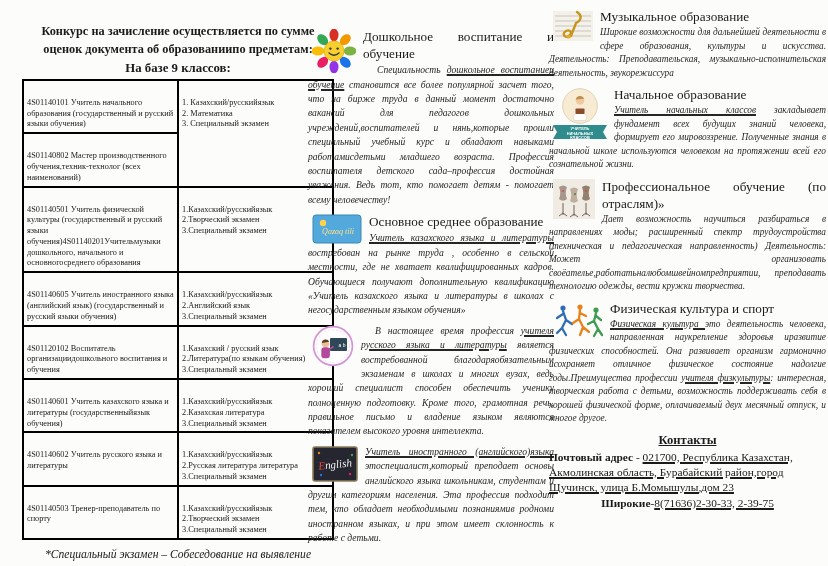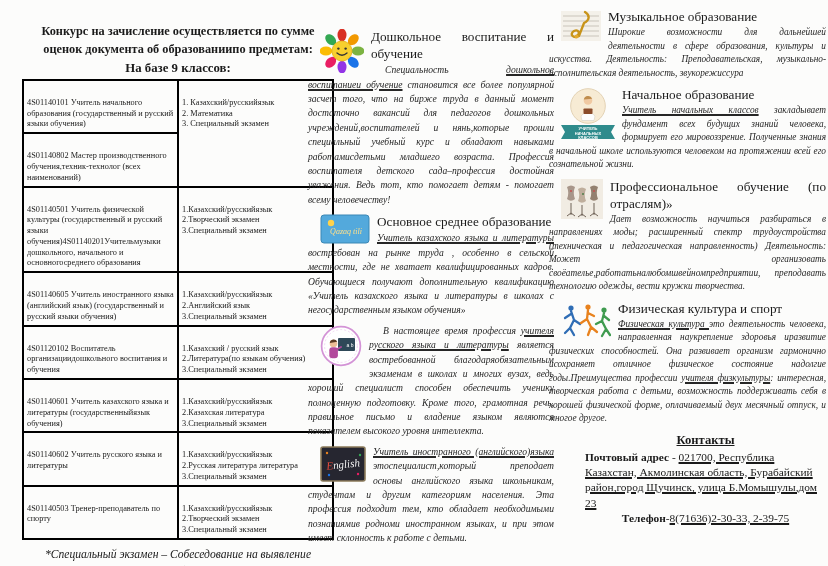--- a/index.html
+++ b/index.html
@@ -14,30 +14,30 @@
   .lp-heading { font-weight:bold; font-size:12.3px; line-height:1.5; text-align:center; }
   .lp-subheading { font-weight:bold; font-size:12.8px; text-align:center; margin:2px 0 3px; }
   table.adm { border-collapse:collapse; width:100%; table-layout:fixed; }
   .adm td { border:2px solid #000; vertical-align:top; font-size:8.3px; line-height:1.3; padding:17px 3px 2px; }
   .adm td.exams { white-space:pre-line; }
   .lp-footnote { font-size:11.6px; line-height:1.45; text-align:center; margin-top:7px;font-style:italic; }
 
   
   .sec { margin-bottom:6px; }
   .sec::after { content:""; display:block; clear:both; }
-  .sec-icon { float:left; margin:1px 7px 1px 12px; }
+  .sec-icon { float:left; margin:1px 7px 1px 4px; }
   .sec-title { margin:0; font-size:13.2px; font-weight:normal; line-height:1.3; text-align:justify; }
   .sec-body { margin:1px 0 0; font-size:9.6px; font-style:italic; line-height:1.5; text-align:justify; color:#262626; }
   .sec-body.ind { text-indent:14px; }
   .col-right .sec-body { font-size:9.3px; line-height:1.45; }
   .u  { text-decoration:underline; text-decoration-thickness:1.5px; text-underline-offset:1px; }
   .th { text-decoration-thickness:2px; }
 
   
-  .contacts { margin-top:2px; font-size:11.4px; line-height:1.35;margin-left:36px; }
+  .contacts { margin-top:2px; font-size:11.4px; line-height:1.35; }
   .c-head { text-align:center; font-weight:bold; text-decoration:underline; font-size:12.6px; margin:0 0 1px; }
   .c-line { margin:0; }
   .c-center { text-align:center; }
   svg { display:block; }
 </style>
 </head>
 <body>
 
 <div class="page">
 
@@ -242,17 +242,17 @@
           </g>
         </svg>
       </span>
       <h2 class="sec-title">Физическая культура и спорт</h2>
       <p class="sec-body"><span class="u th">Физическая культура </span><span>это деятельность человека, направленная наукрепление здоровья иразвитие физических способностей. Она развивает организм гармонично исохраняет отличное физическое состояние надолгие годы.Преимущества профессии </span><span class="u">учителя физкультуры</span><span>: интересная, творческая работа с детьми, возможность поддерживать себя в хорошей физической форме, оплачиваемый двух месячный отпуск, и многое другое.</span></p>
     </div>
 
     <div class="contacts">
       <p class="c-head">Контакты</p>
       <p class="c-line"><b>Почтовый адрес</b><span> - </span><span class="u">021700, Республика Казахстан, Акмолинская область, Бурабайский район,город Щучинск, улица Б.Момышулы,дом 23</span></p>
-      <p class="c-line c-center"><b>Телефон</b><span>-</span><span class="u">8(71636)2-30-33, 2-39-75</span></p>
+      <p class="c-line c-center"><b>Широкие</b><span>-</span><span class="u">8(71636)2-30-33, 2-39-75</span></p>
     </div>
 
   </div>
 </div>
 
 </body></html>

